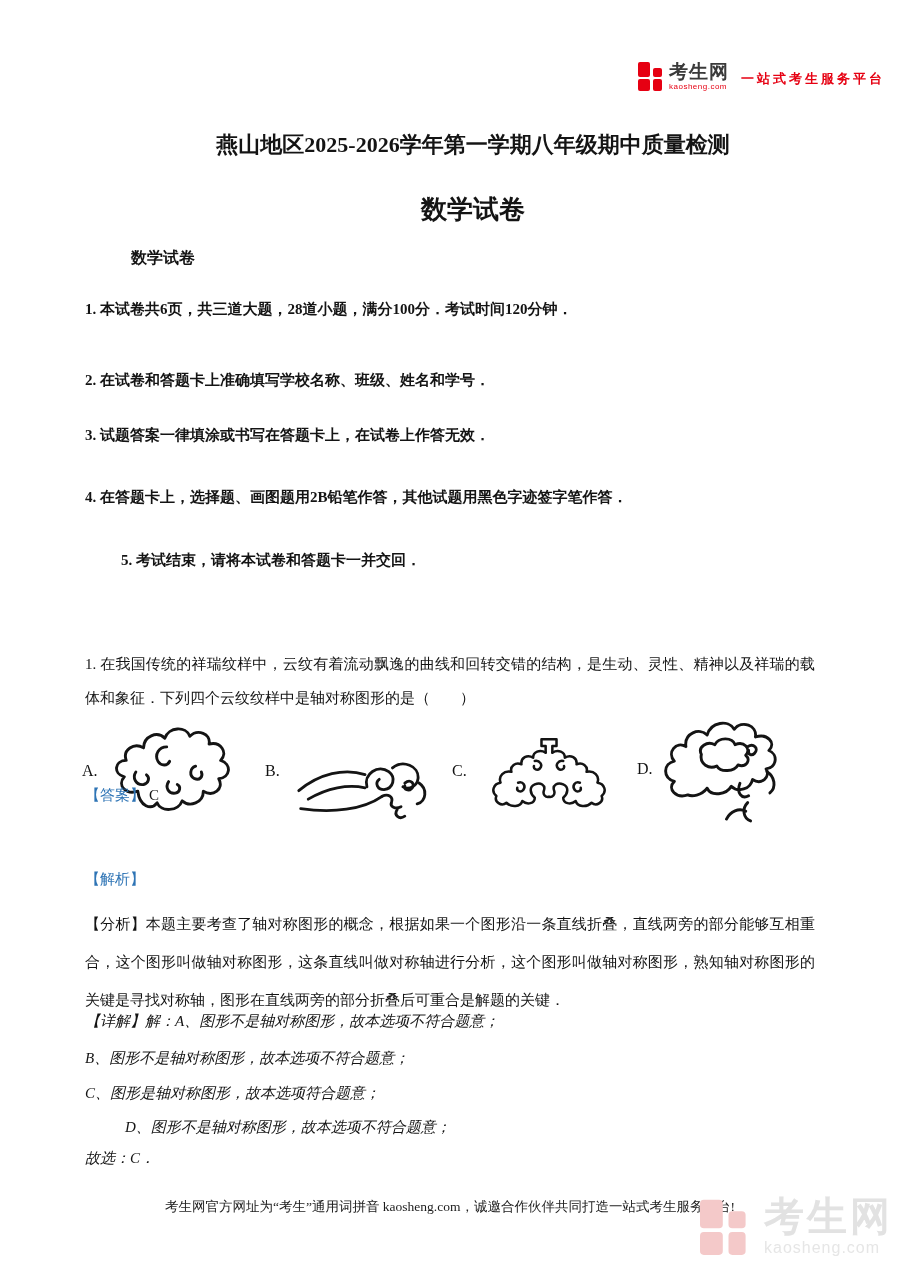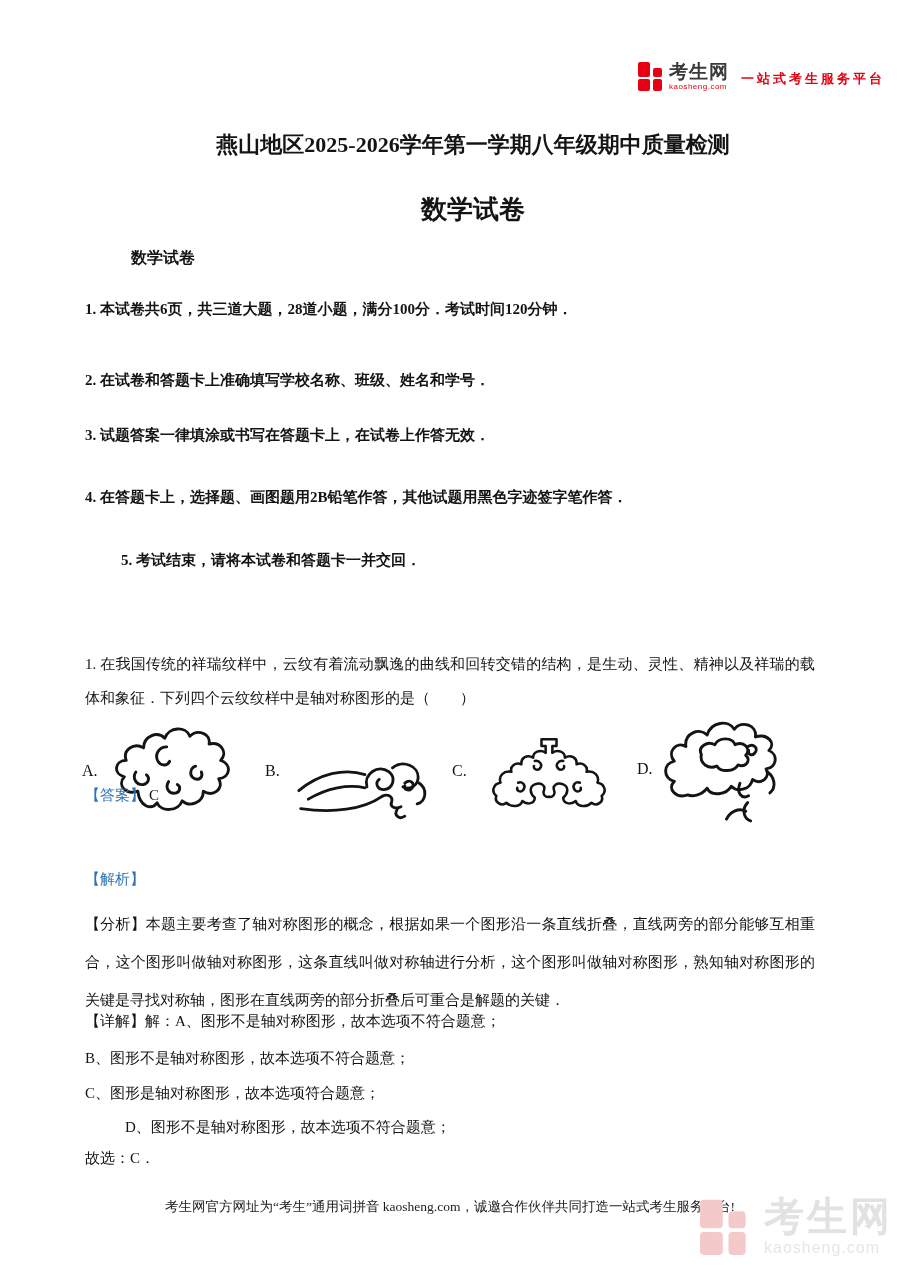--- a/index.html
+++ b/index.html
@@ -43,21 +43,21 @@
   
   .option{position:absolute;}
   .opt-label{position:absolute;left:0;font-size:16px;}
   .option svg{position:absolute;}
   .option svg path{fill:none;stroke:#141414;stroke-width:3;stroke-linecap:round;stroke-linejoin:round;}
 
   .ans-line{top:786px;font-size:15px;}
   .ans-line .val{margin-left:4px;}
   .exp-line{top:870px;font-size:15px;}
   .analysis{top:905px;font-size:15px;line-height:38px;}
-  .detail{font-size:15px;}
+  .detail{font-size:15px;font-style:italic;}
   .d0{top:1012px;} .d1{top:1049px;} .d2{top:1084px;} .d3{top:1118px;margin-left:40px;} .d4{top:1149px;}
 
   .footer{top:1184px;font-size:13.5px;color:#1c1c1c;}
 
   
   .watermark{position:absolute;left:700px;top:1196px;display:flex;align-items:flex-start;opacity:1;}
   .wm-markbox{width:56px;height:62px;}
   .watermark .logo-mark{transform:scale(1.9);transform-origin:0 0;}
   .watermark .logo-mark span{background:#f4c9c9;}
   .wm-words{margin-left:8px;line-height:1;}

